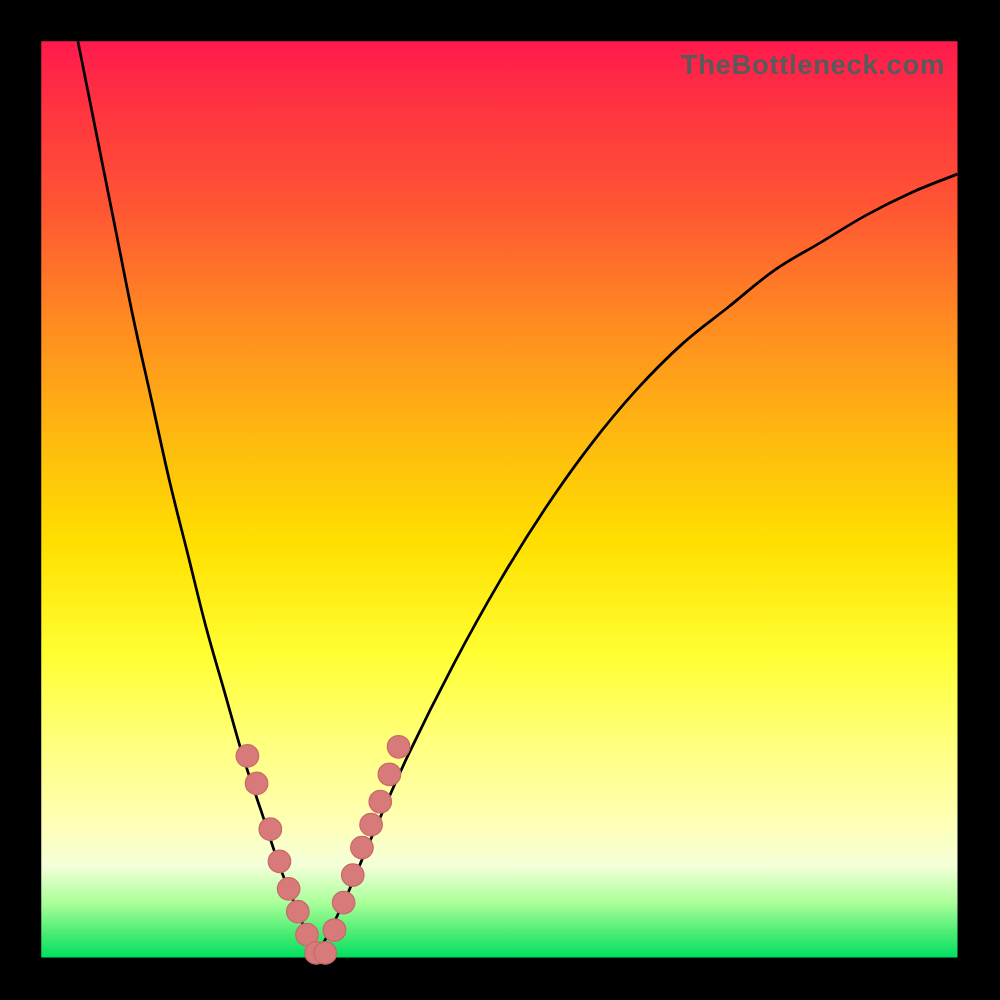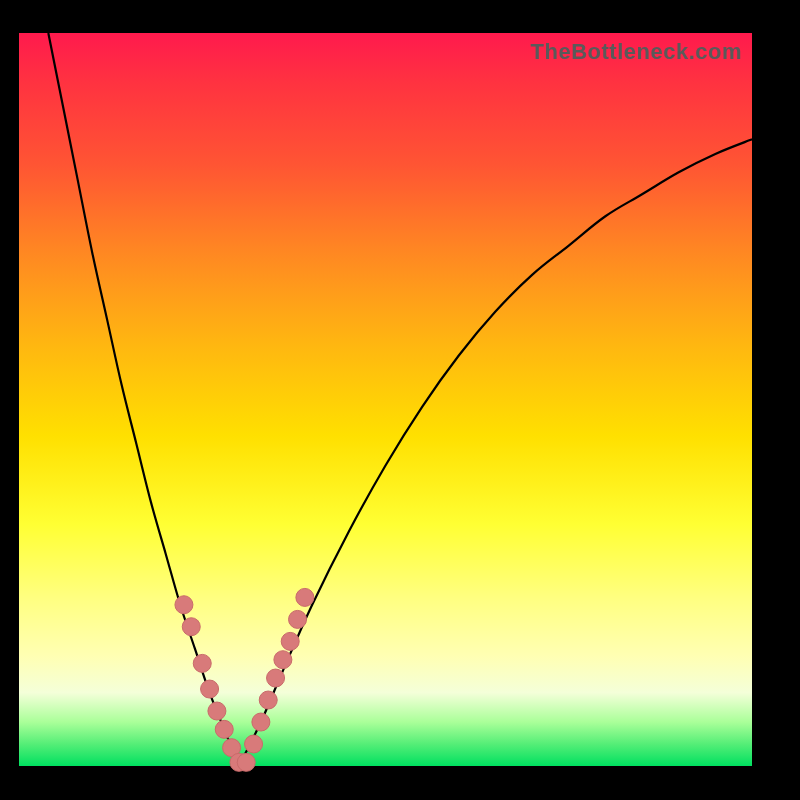--- a/index.html
+++ b/index.html
@@ -12,21 +12,21 @@
     font-family: Arial, Helvetica, sans-serif;
   }
   .container {
     position: relative;
     width: 800px;
     height: 800px;
     background: #000;
   }
   .plot-area {
     position: absolute;
-    left: 19px;
+    left: 33px;
     top: 33px;
     width: 733px;
     height: 733px;
     
     background: linear-gradient(to bottom,
       #ff1a4d 0%,
       #ff3340 7%,
       #ff5533 18%,
       #ff8822 30%,
       #ffb511 42%,

